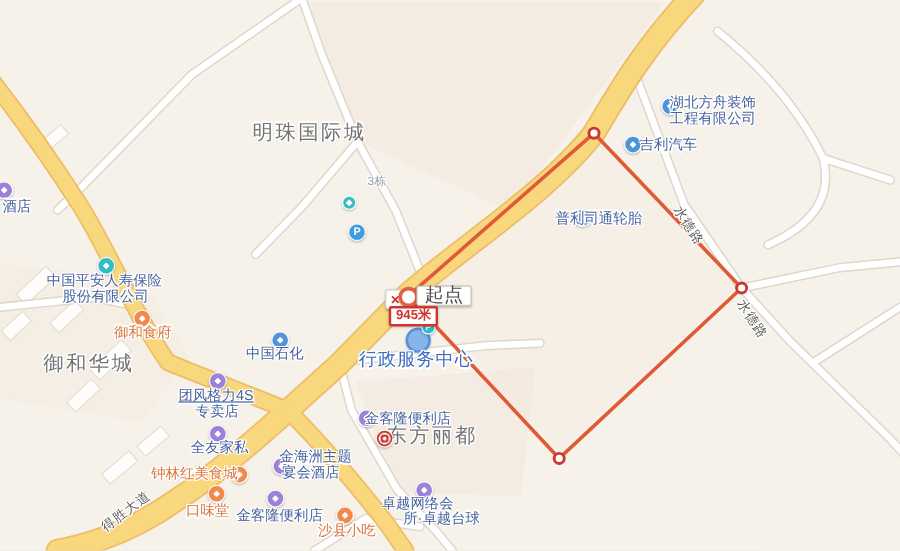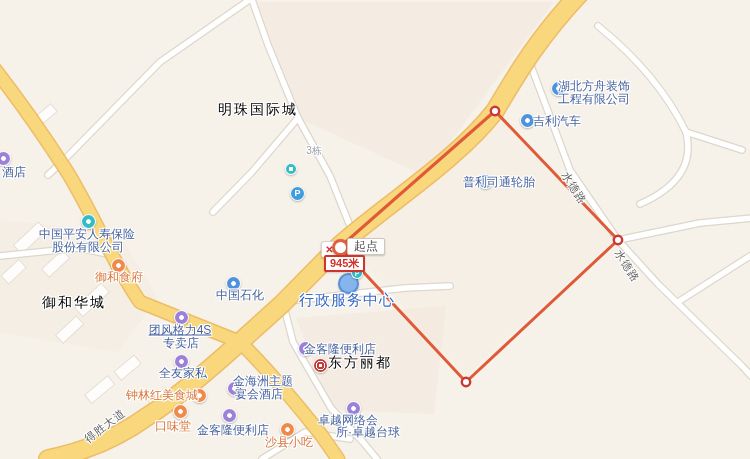--- a/index.html
+++ b/index.html
@@ -11,21 +11,21 @@
   .map svg{position:absolute;left:0;top:0;}
   
   .lbl{
     position:absolute;transform:translate(-50%,-50%);
     white-space:nowrap;font-size:12px;color:#47639f;text-align:center;
     text-shadow:-1px 0 #fff,1px 0 #fff,0 -1px #fff,0 1px #fff,
                 -1px -1px #fff,1px 1px #fff,-1px 1px #fff,1px -1px #fff;
     pointer-events:auto;
   }
   .lbl.orange{color:#d8753c;}
-  .lbl.area{color:#000000;font-size:14px;letter-spacing:2px;}
+  .lbl.area{color:#737373;font-size:17px;letter-spacing:2px;}
   .lbl.area-sm{color:#9aa0a8;font-size:10px;letter-spacing:0;}
   .lbl.hl{color:#3a6ac5;font-size:15px;letter-spacing:1px;}
   .lbl.road{color:#5b5b5b;font-size:11px;letter-spacing:1px;}
   
   .dot{
     position:absolute;width:13px;height:13px;margin:-7px 0 0 -7px;
     border-radius:50%;border:1px solid rgba(255,255,255,.95);
     box-shadow:0 1px 2px rgba(0,0,0,.25);
     display:flex;align-items:center;justify-content:center;
     color:#fff;font-size:9px;font-weight:bold;line-height:1;
@@ -51,21 +51,21 @@
   .close-btn{
     position:absolute;width:15px;height:15px;margin:-8px 0 0 -8px;
     background:#fff;border:1px solid #d8d4cd;border-radius:3px;
     box-shadow:0 1px 2px rgba(0,0,0,.25);
     display:flex;align-items:center;justify-content:center;
     color:#d0342c;font-size:10px;font-weight:bold;cursor:pointer;
   }
   .tip{
     position:absolute;background:#fff;border:1px solid #ccc8c1;border-radius:2px;
     box-shadow:0 1px 2px rgba(0,0,0,.2);
-    font-size:12px;color:#4a4a4a;padding:1px 6px;line-height:13px;white-space:nowrap;
+    font-size:16px;color:#4a4a4a;padding:1px 6px;line-height:13px;white-space:nowrap;
   }
   .dist{
     position:absolute;background:#fff;border:2px solid #d0342c;border-radius:2px;
     font-size:11px;color:#d0342c;font-weight:600;padding:0 4px;line-height:13px;white-space:nowrap;
     box-shadow:0 1px 2px rgba(0,0,0,.15);
   }
 </style>
 </head>
 <body>
 
@@ -180,21 +180,21 @@
   <div class="lbl" style="left:594px;top:86px;">湖北方舟装饰</div>
   <div class="lbl" style="left:594px;top:99px;text-align:center;">工程有限公司</div>
 
   <div class="lbl" style="left:557px;top:121px;">吉利汽车</div>
   <div class="lbl" style="left:451px;top:182px;margin-left:48px;">普利司通轮胎</div>
 
   <div class="lbl" style="left:87px;top:234px;">中国平安人寿保险</div>
   <div class="lbl" style="left:88px;top:247px;">股份有限公司</div>
 
   <div class="lbl orange" style="left:119px;top:277px;">御和食府</div>
-  <div class="lbl" style="left:240px;top:295px;text-align:right;">中国石化</div>
+  <div class="lbl" style="left:229px;top:295px;text-align:right;">中国石化</div>
   <div class="lbl hl" style="left:347px;top:300px;">行政服务中心</div>
 
   <div class="lbl" style="left:180px;top:330px;text-decoration:underline;">团风格力4S</div>
   <div class="lbl" style="left:181px;top:343px;">专卖店</div>
 
   <div class="lbl" style="left:183px;top:373px;">全友家私</div>
 
   <div class="lbl" style="left:263px;top:381px;">金海洲主题</div>
   <div class="lbl" style="left:259px;top:394px;">宴会酒店</div>
 

